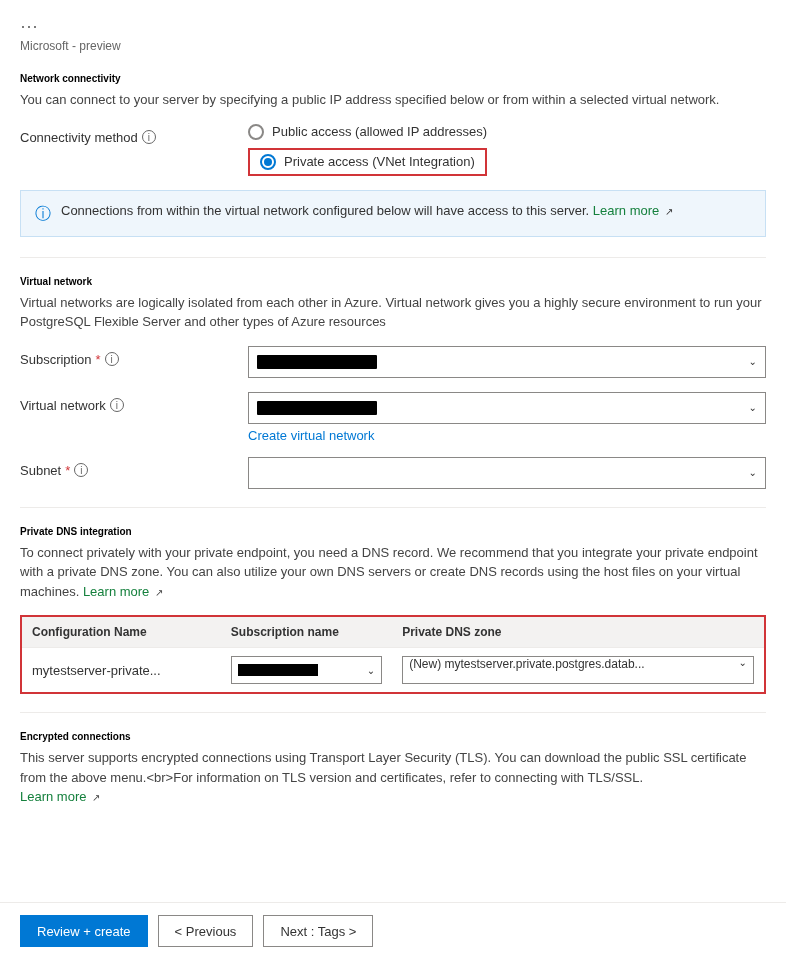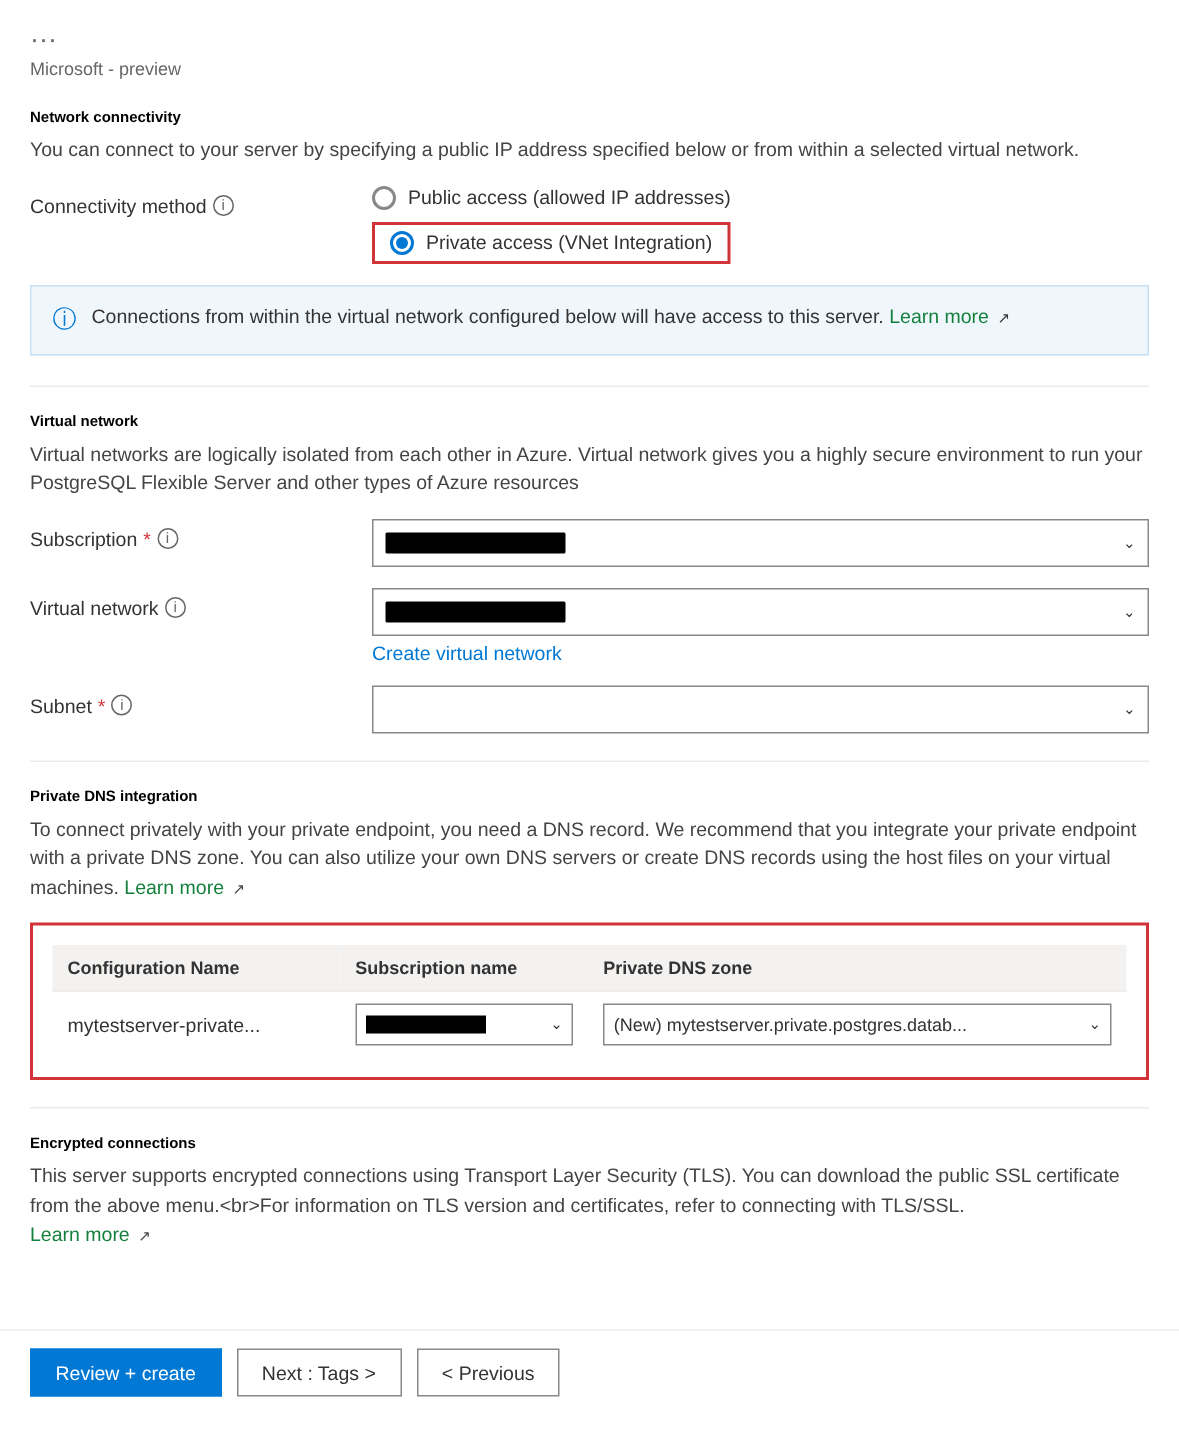--- a/index.html
+++ b/index.html
@@ -176,21 +176,21 @@
     
     .divider {
       border: none;
       border-top: 1px solid #edebe9;
       margin: 18px 0;
     }
 
     
     .dns-table-container {
       border: 2px solid #d13438;
-      padding: 13px;
+      padding: 0;
       margin-bottom: 0;
     }
     .dns-table {
       width: 100%;
       border-collapse: collapse;
     }
     .dns-table thead tr {
       background: #f3f2f1;
     }
     .dns-table th {
@@ -222,34 +222,34 @@
       height: 12px;
       width: 80px;
       display: inline-block;
     }
     .dns-value-text {
       font-size: 13px;
       color: #333;
     }
     .dns-zone-dropdown {
       display: flex;
-      align-items: center;
+      align-items: flex-start;
       justify-content: space-between;
       border: 1px solid #8a8886;
       height: 28px;
       padding: 0 6px;
       cursor: pointer;
       font-size: 12px;
       min-width: 200px;
     }
 
     
     .footer {
       position: fixed;
-      bottom: 16px;
+      bottom: 0;
       left: 0;
       width: 786px;
       background: #fff;
       border-top: 1px solid #edebe9;
       padding: 12px 20px;
       display: flex;
       gap: 10px;
       align-items: flex-end;
     }
     .btn {
@@ -421,15 +421,15 @@
         <br>
         <a class="link">Learn more</a>
         <span style="font-size:10px; margin-left:2px;">↗</span>
       </div>
     </div>
   </div>
 </div>
 
 <div class="footer">
   <button class="btn btn-primary">Review + create</button>
+  <button class="btn btn-secondary">&lt; Previous</button>
   <button class="btn btn-secondary">Next : Tags &gt;</button>
-  <button class="btn btn-secondary">&lt; Previous</button>
 </div>
 
 </body></html>

